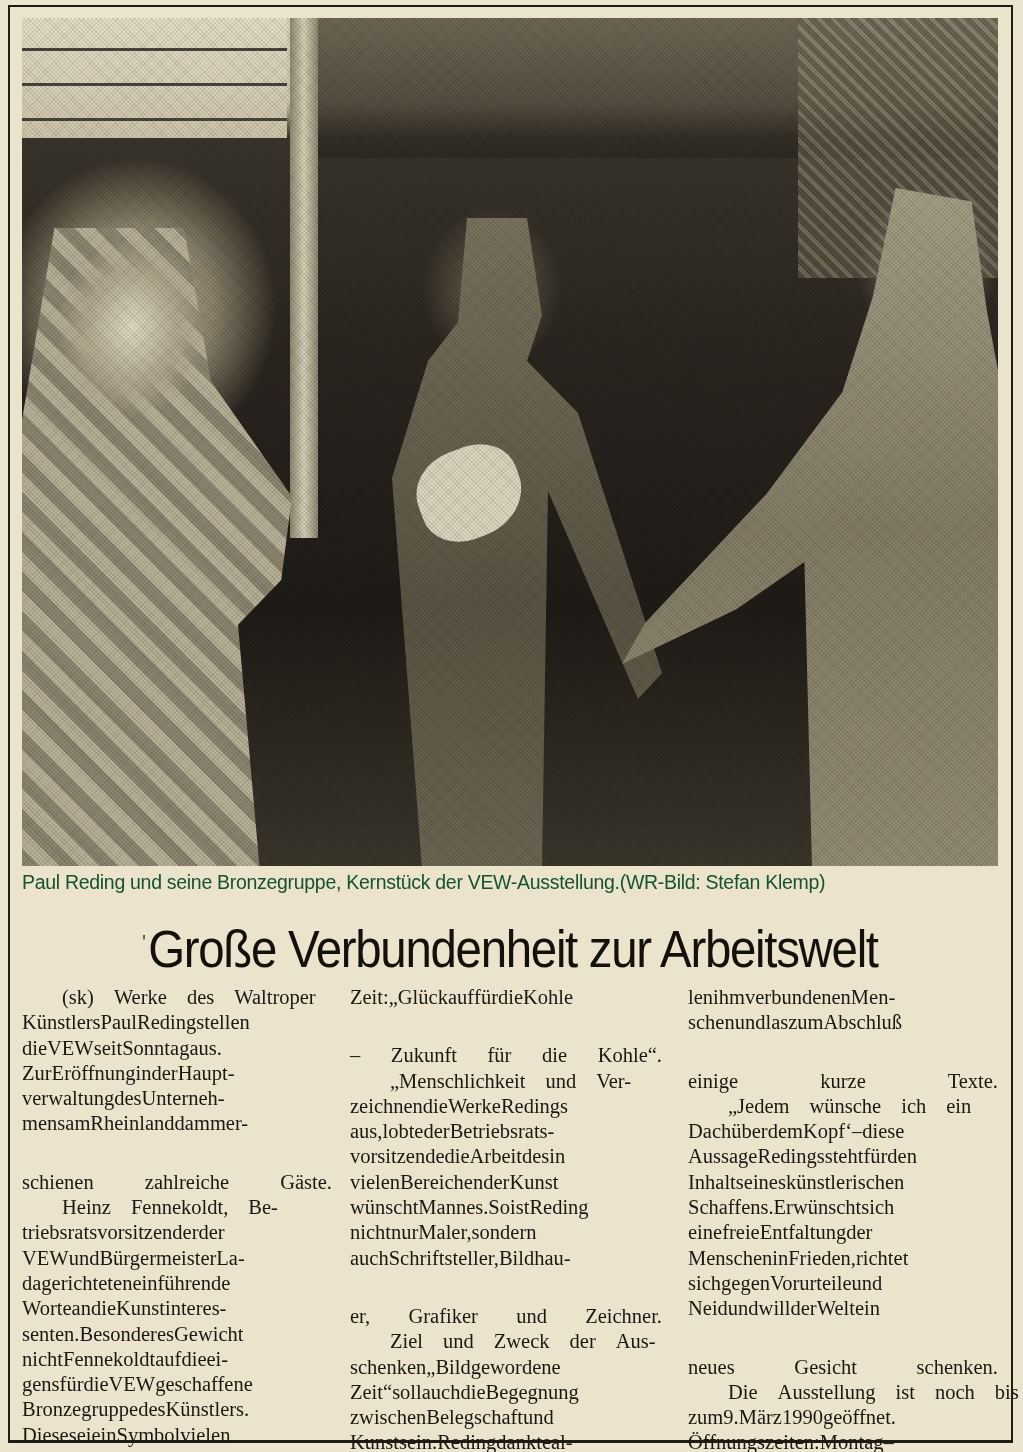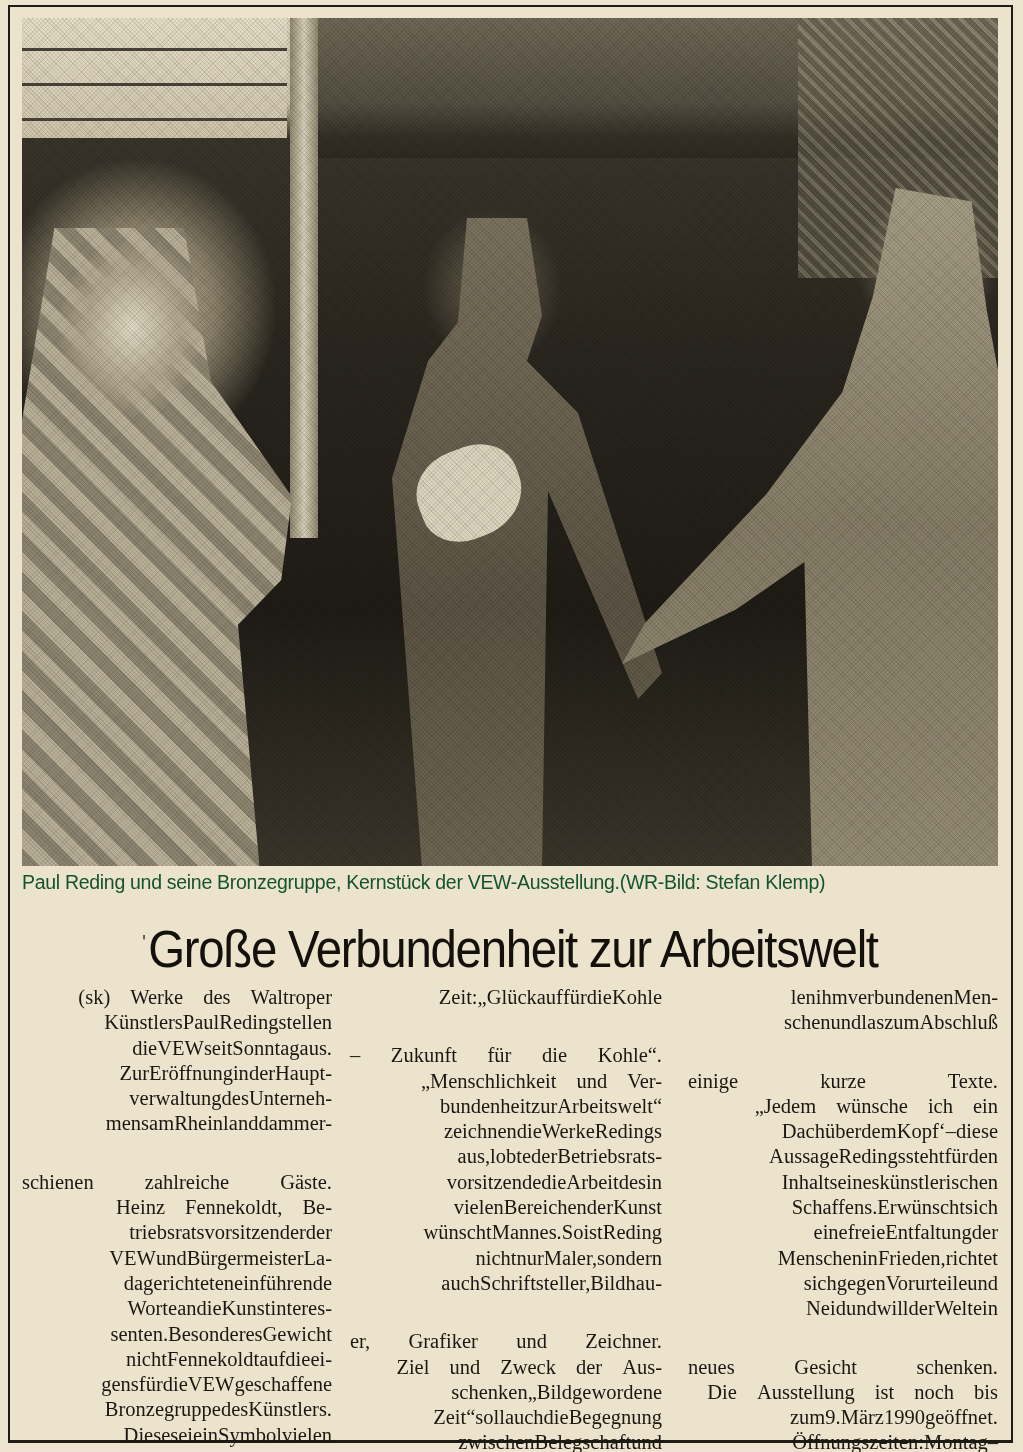--- a/index.html
+++ b/index.html
@@ -64,21 +64,21 @@
   .col {
     position: absolute; top: 0;
     font-family: "Liberation Serif", "DejaVu Serif", serif;
     font-size: 20.5px; line-height: 25.3px; color: #1b1812;
     text-align: justify; text-align-last: justify;
   }
   .col .ind { text-indent: 20px; }
   .c1 { left: 22px; width: 310px; }
   .c2 { left: 350px; width: 312px; }
   .c3 { left: 688px; width: 310px; }
-  .jline { display: flex; justify-content: flex-end; white-space: nowrap; }
+  .jline { display: flex; justify-content: flex-start; white-space: nowrap; }
   .jline.ind { padding-left: 20px; }
   .lline { display: block; white-space: nowrap; margin-top: 33px; }
 </style>
 </head>
 <body>
 
 <div class="clip"></div>
 
 <div class="photo" title="Paul Reding standing beside his bronze sculpture group of two figures holding hands">
   <div class="lamp"></div>
@@ -203,25 +203,20 @@
         <span>die</span>
         <span>Kohle</span>
       </span>
       <span class="lline">– Zukunft für die Kohle“.</span>
       <span class="jline ind">
         <span>„Menschlichkeit</span>
         <span>und</span>
         <span>Ver-</span>
       </span>
       <span class="jline">
-        <span>bundenheit</span>
-        <span>zur</span>
-        <span>Arbeitswelt“</span>
-      </span>
-      <span class="jline">
         <span>zeichnen</span>
         <span>die</span>
         <span>Werke</span>
         <span>Redings</span>
       </span>
       <span class="jline">
         <span>aus,</span>
         <span>lobte</span>
         <span>der</span>
         <span>Betriebsrats-</span>

